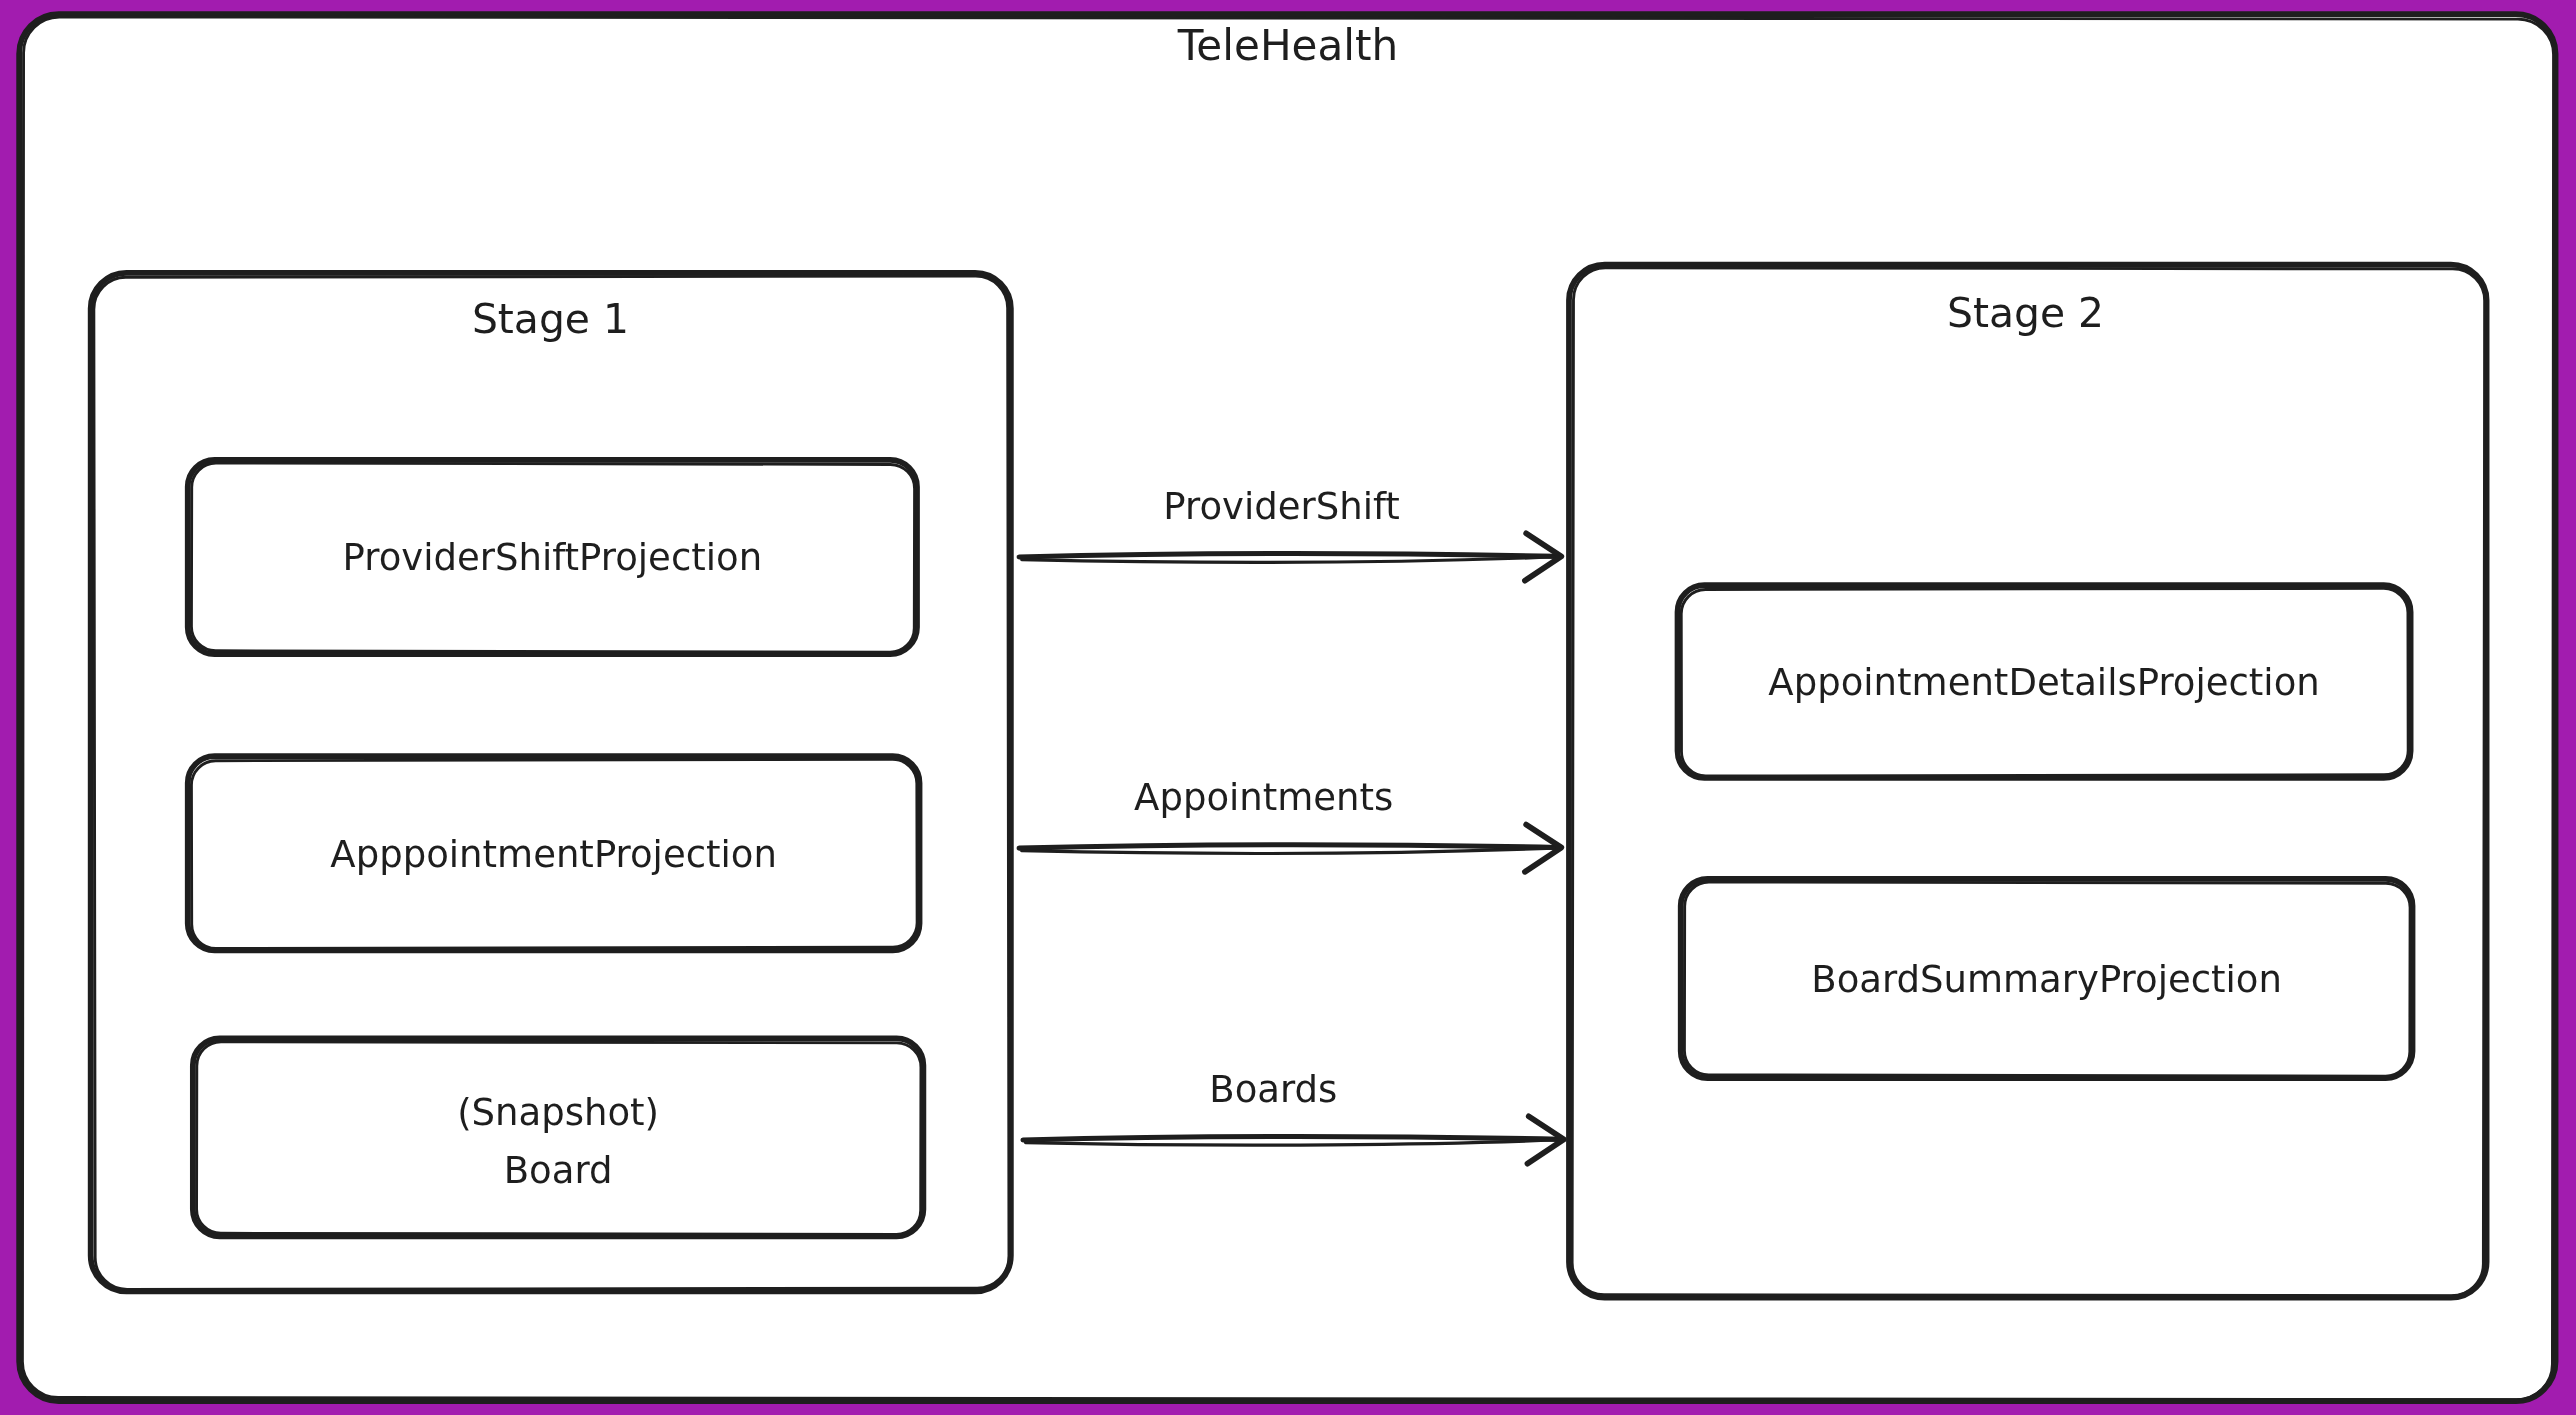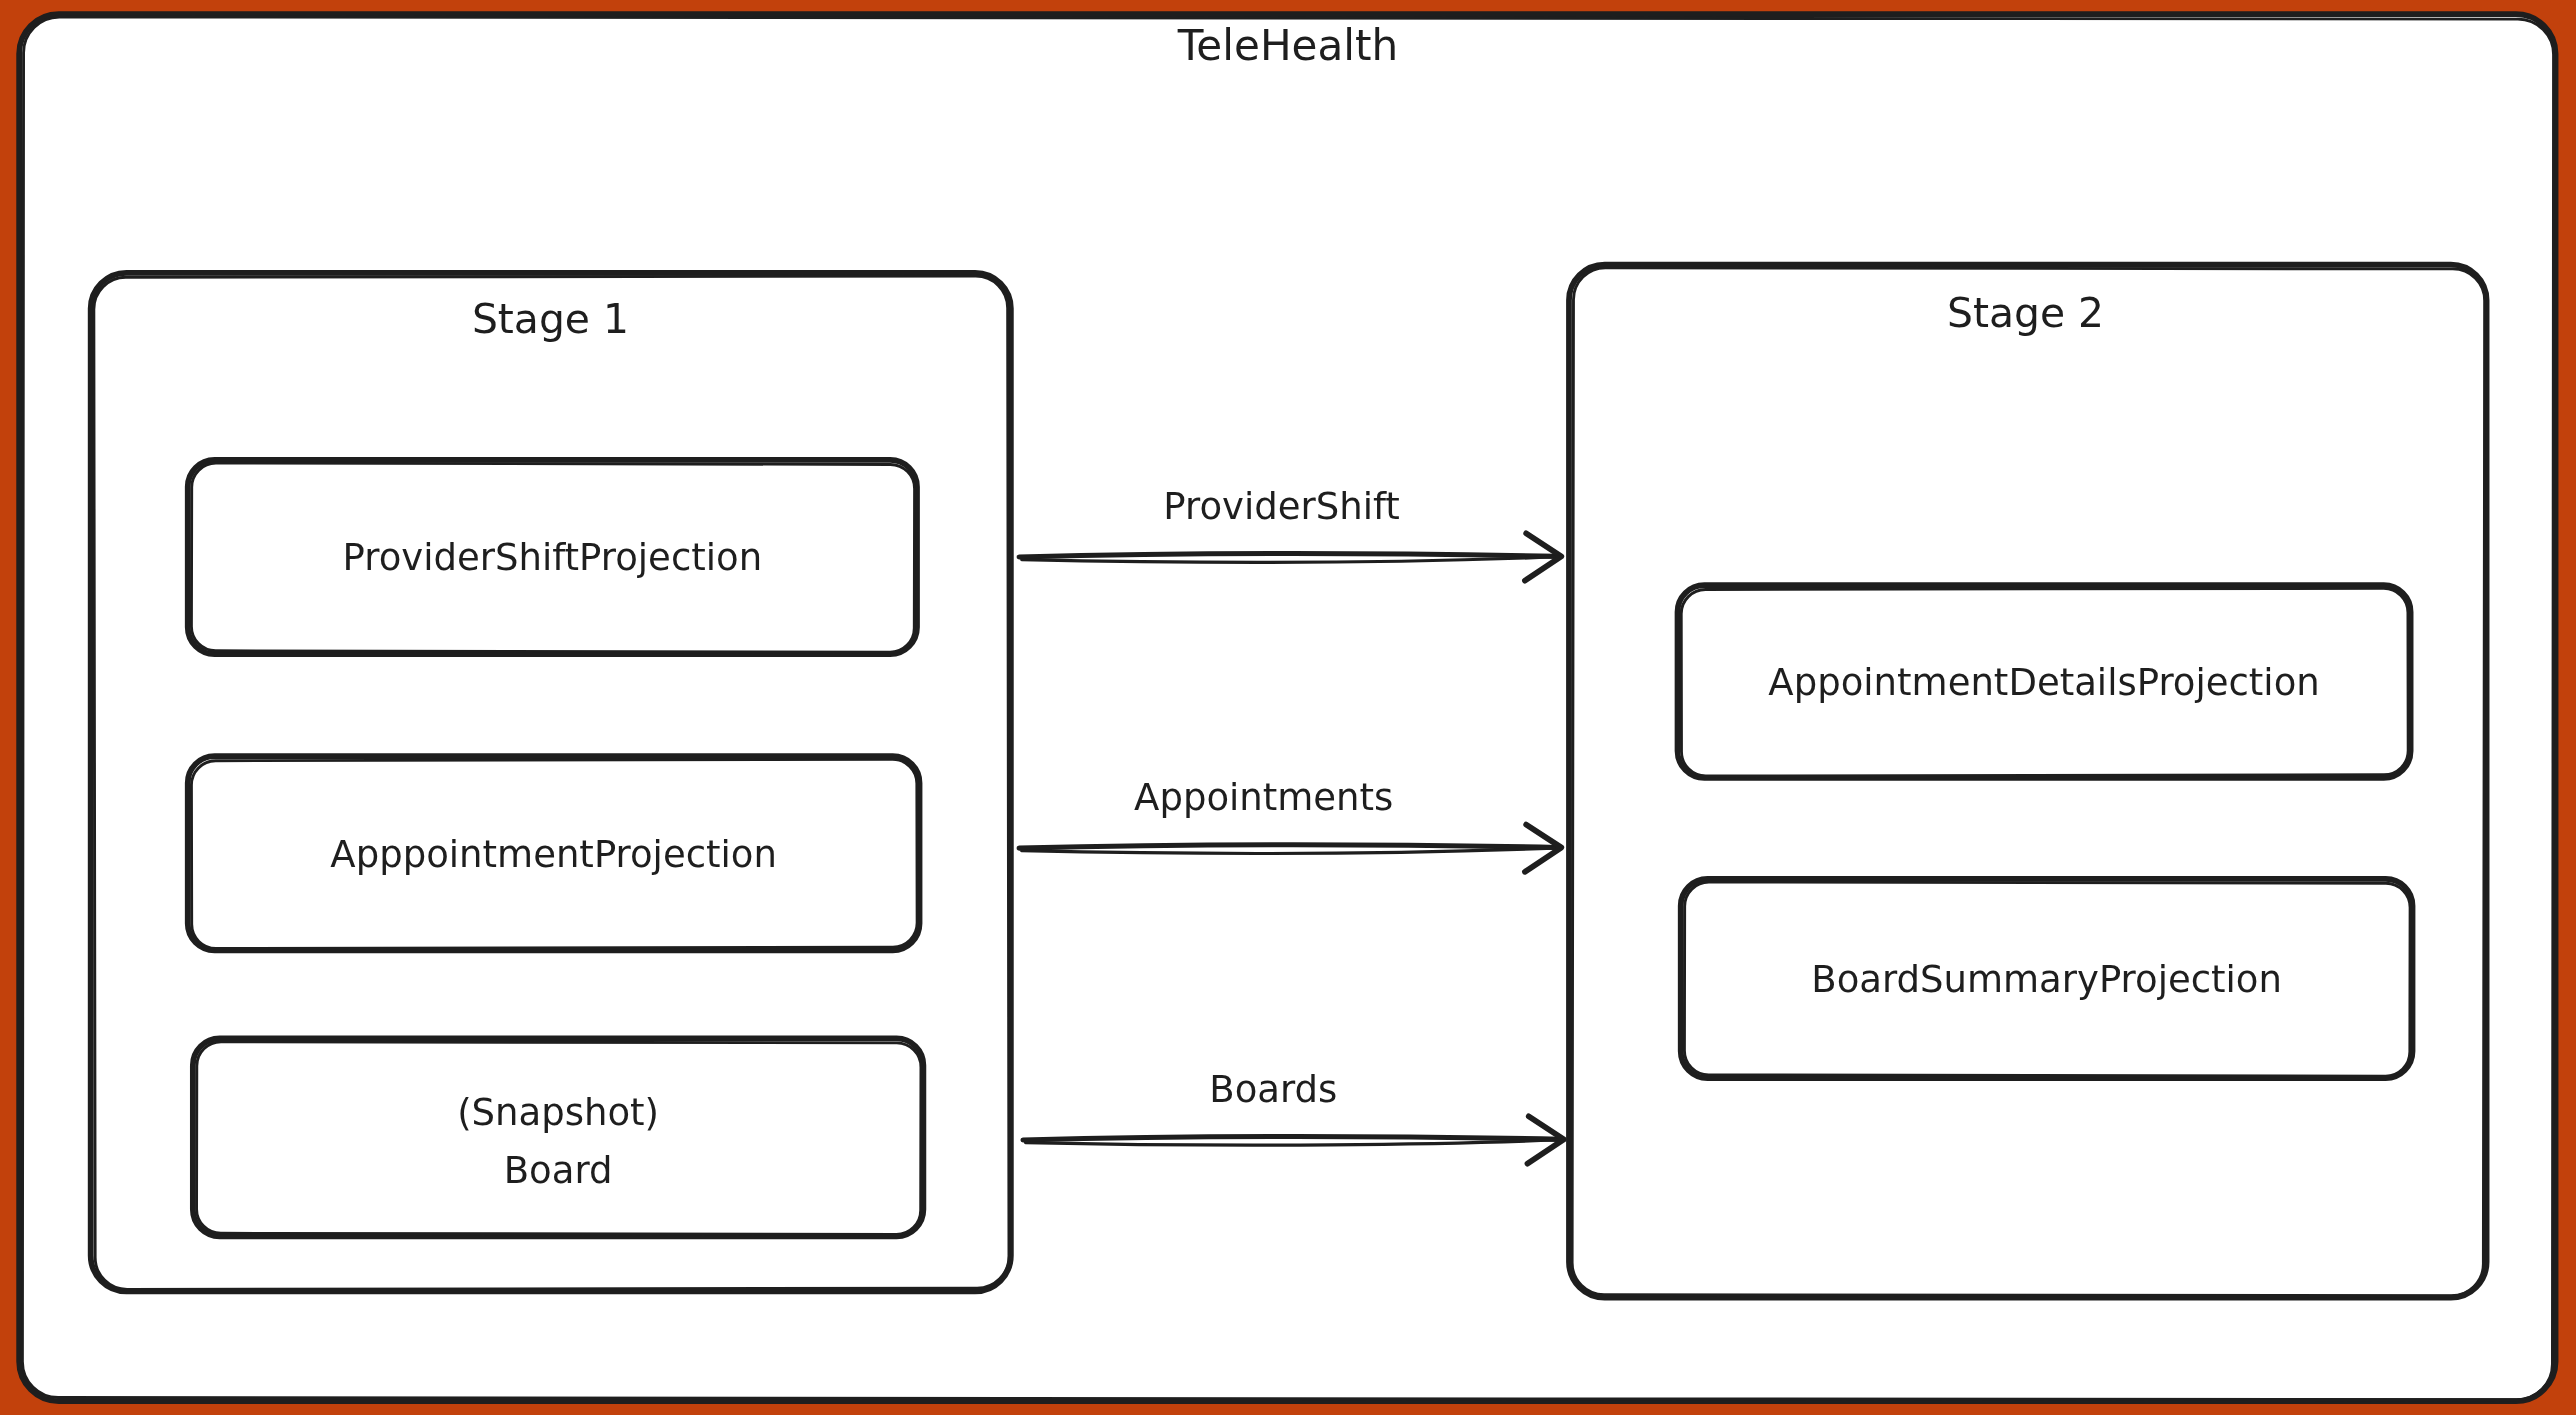--- a/index.html
+++ b/index.html
@@ -5,21 +5,21 @@
   html, body {
     margin: 0;
     padding: 0;
     background: #ffffff;
     font-family: "DejaVu Sans", "Liberation Sans", sans-serif;
   }
   .canvas {
     position: relative;
     width: 2576px;
     height: 1416px;
-    background: #c2410c;
+    background: #a21caf;
     overflow: hidden;
   }
   svg.diagram {
     position: absolute;
     left: 0;
     top: 0;
     width: 2576px;
     height: 1416px;
     display: block;
   }

